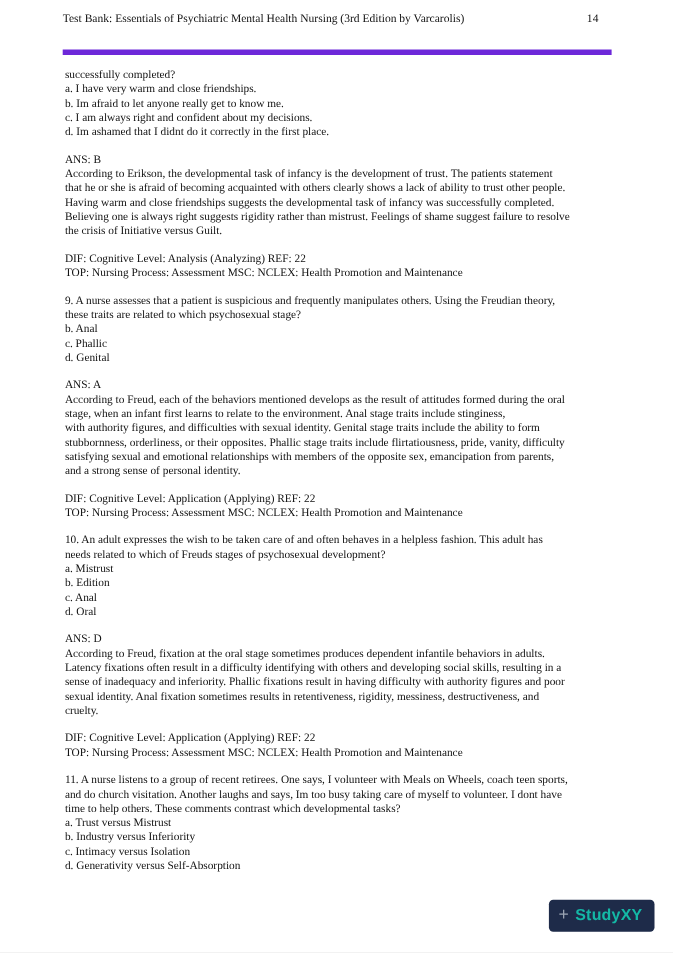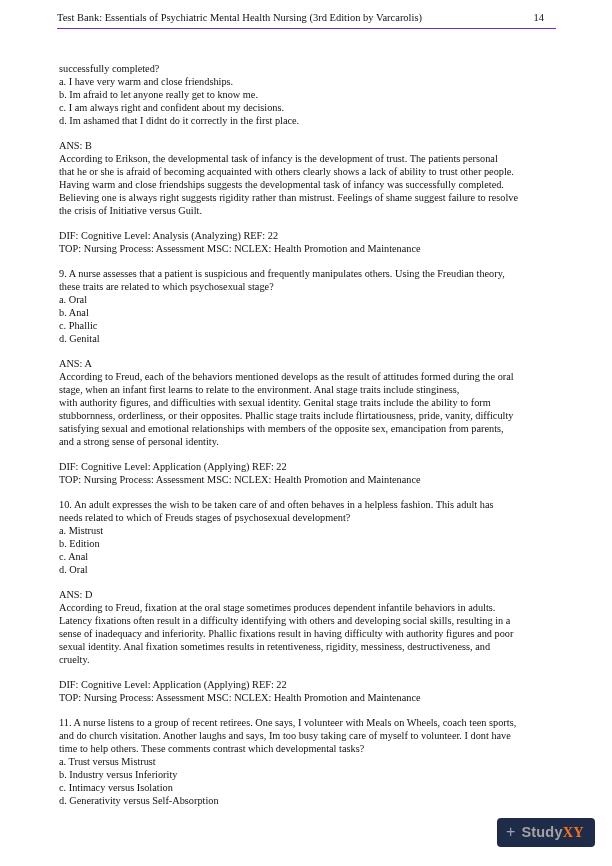--- a/index.html
+++ b/index.html
@@ -21,22 +21,22 @@
   .page-header {
     position: absolute;
     top: 11px;
     left: 57px;
     right: 56px;
     display: flex;
     justify-content: space-between;
     align-items: flex-end;
     font-size: 10.5px;
     line-height: 13px;
-    border-bottom: 1px solid #6d28d9;
-    padding-bottom: 4px;
+    border-bottom: 5px solid #6d28d9;
+    padding-bottom: 21px;
   }
   .header-title {
     white-space: nowrap;
   }
   .page-number {
     white-space: nowrap;
     padding-right: 12px;
   }
   .document-body {
     position: absolute;
@@ -72,22 +72,22 @@
     font-weight: 400;
     line-height: 1;
     transform: translateY(-1px);
   }
   .logo-text {
     font-size: 14.5px;
     font-weight: 700;
     line-height: 1;
     letter-spacing: 0.2px;
   }
-  .logo-study { color: #a3a3a3; }
-  .logo-xy   { color: #f97316; font-family: Liberation Serif, serif; }
+  .logo-study { color: #14b8a6; }
+  .logo-xy   { color: #14b8a6; }
 </style>
 </head>
 <body>
 
 <div class="page">
 
   <div class="page-header">
     <span class="header-title">Test Bank: Essentials of Psychiatric Mental Health Nursing (3rd Edition by Varcarolis)</span>
     <span class="page-number">14</span>
   </div>
@@ -95,34 +95,33 @@
   <div class="document-body">
       <div class="block">
         <div class="line">successfully completed?</div>
         <div class="line">a. I have very warm and close friendships.</div>
         <div class="line">b. Im afraid to let anyone really get to know me.</div>
         <div class="line">c. I am always right and confident about my decisions.</div>
         <div class="line">d. Im ashamed that I didnt do it correctly in the first place.</div>
       </div>
       <div class="block">
         <div class="line">ANS: B</div>
-        <div class="line">According to Erikson, the developmental task of infancy is the development of trust. The patients personal</div>
+        <div class="line">According to Erikson, the developmental task of infancy is the development of trust. The patients statement</div>
         <div class="line">that he or she is afraid of becoming acquainted with others clearly shows a lack of ability to trust other people.</div>
         <div class="line">Having warm and close friendships suggests the developmental task of infancy was successfully completed.</div>
         <div class="line">Believing one is always right suggests rigidity rather than mistrust. Feelings of shame suggest failure to resolve</div>
         <div class="line">the crisis of Initiative versus Guilt.</div>
       </div>
       <div class="block">
         <div class="line">DIF: Cognitive Level: Analysis (Analyzing) REF: 22</div>
         <div class="line">TOP: Nursing Process: Assessment MSC: NCLEX: Health Promotion and Maintenance</div>
       </div>
       <div class="block">
         <div class="line">9. A nurse assesses that a patient is suspicious and frequently manipulates others. Using the Freudian theory,</div>
         <div class="line">these traits are related to which psychosexual stage?</div>
-        <div class="line">a. Oral</div>
         <div class="line">b. Anal</div>
         <div class="line">c. Phallic</div>
         <div class="line">d. Genital</div>
       </div>
       <div class="block">
         <div class="line">ANS: A</div>
         <div class="line">According to Freud, each of the behaviors mentioned develops as the result of attitudes formed during the oral</div>
         <div class="line">stage, when an infant first learns to relate to the environment. Anal stage traits include stinginess,</div>
         <div class="line">with authority figures, and difficulties with sexual identity. Genital stage traits include the ability to form</div>
         <div class="line">stubbornness, orderliness, or their opposites. Phallic stage traits include flirtatiousness, pride, vanity, difficulty</div>

